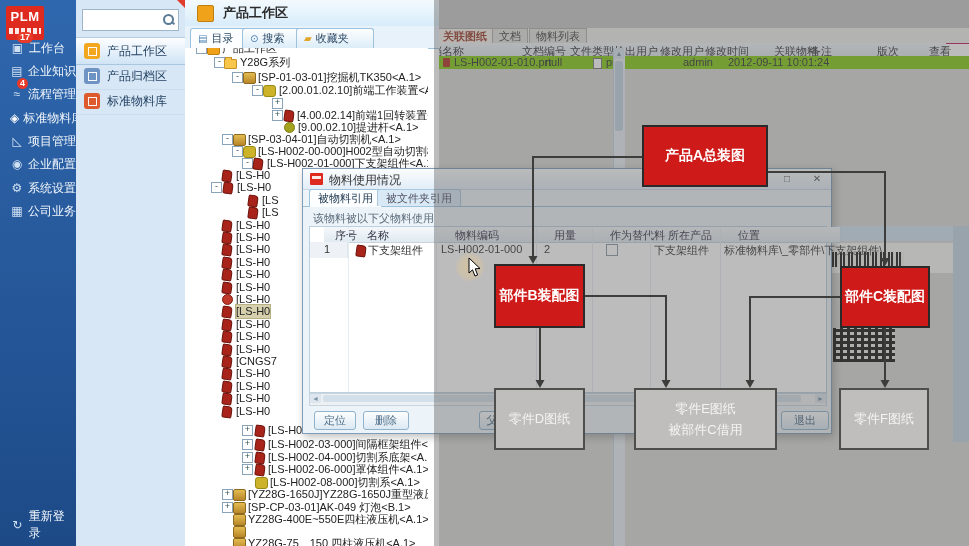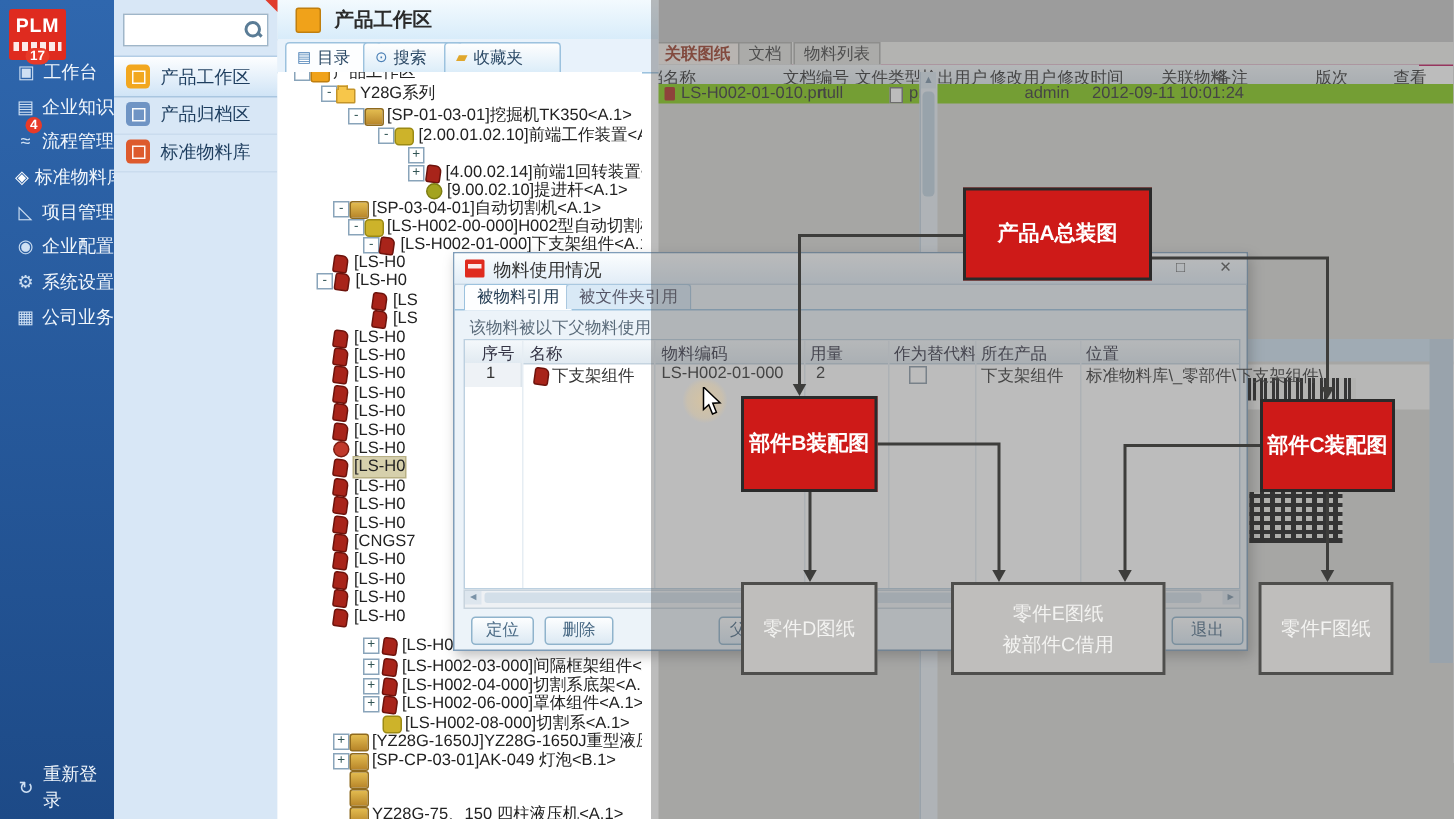--- a/index.html
+++ b/index.html
@@ -80,21 +80,21 @@
   #modal .tbar{position:absolute;left:0;top:0;width:100%;height:20px;background:linear-gradient(180deg,#fbfdfe,#e2edf7);border-bottom:1px solid #c8d8e6;}
   #modal .mico{position:absolute;left:7px;top:4px;width:13px;height:12px;background:#df2b1f;border-radius:1px;}
   #modal .mico:after{content:"";position:absolute;left:2px;top:3px;width:9px;height:3px;background:rgba(255,255,255,.9);}
   #modal .mtitle{position:absolute;left:26px;top:3px;font-size:12px;color:#333;}
   .winbtn{position:absolute;top:3px;width:16px;height:13px;text-align:center;font-size:10px;line-height:13px;color:#555;cursor:pointer;}
   #modal .tabs{position:absolute;left:0;top:20px;width:100%;height:17px;border-bottom:1px solid #9cc2de;}
   .dtab{position:absolute;top:0;height:16px;line-height:16px;padding:0 8px;font-size:11px;border:1px solid #aac8e0;border-bottom:none;border-radius:3px 3px 0 0;background:#d9e9f6;color:#556;cursor:pointer;}
   .dtab.on{background:#fdfeff;color:#223b52;border-color:#9cc2de;height:17px;}
   #modal .note{position:absolute;left:10px;top:42px;font-size:11px;color:#5a6b7a;}
   #mtable{position:absolute;left:6px;top:57px;width:516px;height:165px;background:#fff;border:1px solid #bcd0e0;}
-  #mthead{position:absolute;left:0;top:0;width:100%;height:15px;background:linear-gradient(180deg,#f4f8fb,#e1eaf1);border-bottom:1px solid #c5d4e0;}
+  #mthead{position:absolute;left:14px;top:0;width:100%;height:15px;background:linear-gradient(180deg,#f4f8fb,#e1eaf1);border-bottom:1px solid #c5d4e0;}
   .dcol{position:absolute;top:1px;font-size:11px;color:#334;white-space:nowrap;}
   .dsep{position:absolute;top:0;width:1px;height:100%;background:#e6edf3;}
   #mrow{position:absolute;left:0;top:15px;width:100%;height:16px;}
   .dcell{position:absolute;top:1px;font-size:11px;color:#333;white-space:nowrap;}
   #mrow .numcell{position:absolute;left:0;top:0;width:37px;height:16px;background:#eef2f6;border-right:1px solid #dde5ec;}
   .dchk{position:absolute;width:10px;height:10px;border:1px solid #8a9aa8;background:#fff;}
   #mhscroll{position:absolute;left:6px;top:224px;width:516px;height:11px;background:#eef1f4;border:1px solid #c8d4de;}
   #mhscroll .ar{position:absolute;top:0;width:11px;height:9px;background:#dde6ee;color:#7a93a8;font-size:7px;line-height:9px;text-align:center;}
   #mhscroll .thumb{position:absolute;left:13px;top:1px;width:478px;height:7px;background:#d3dfe9;border-radius:2px;}
   .mbtn{position:absolute;height:17px;background:linear-gradient(180deg,#fdfeff,#dce9f3);border:1px solid #8fb3cc;border-radius:3px;font-size:11px;color:#4a6a85;text-align:center;line-height:16px;cursor:pointer;}
@@ -392,20 +392,21 @@
           <span class="tico excv" style="left: 48px; top: 1px;"></span>
           <span class="tlabel" style="left: 63px;">[YZ28G-1650J]YZ28G-1650J重型液压机&lt;B.1&gt;</span>
         </div>
         <div class="texp" style="left: 37px; top: 454px;">+</div>
         <div class="tnode" style="left: 0px; top: 453px; width: 243px;">
           <span class="tico excv" style="left: 48px; top: 1px;"></span>
           <span class="tlabel" style="left: 63px;">[SP-CP-03-01]AK-049 灯泡&lt;B.1&gt;</span>
         </div>
         <div class="tnode" style="left: 0px; top: 465px; width: 243px;">
           <span class="tico excv" style="left: 48px; top: 1px;"></span>
+          <span class="tlabel" style="left: 63px;">YZ28G-400E~550E四柱液压机&lt;A.1&gt;</span>
         </div>
         <div class="tnode" style="left: 0px; top: 477px; width: 243px;">
           <span class="tico excv" style="left: 48px; top: 1px;"></span>
         </div>
         <div class="tnode" style="left: 0px; top: 489px; width: 243px;">
           <span class="tico excv" style="left: 48px; top: 1px;"></span>
           <span class="tlabel" style="left: 63px;">YZ28G-75、150 四柱液压机&lt;A.1&gt;</span>
         </div>
       </div>
     <div class="abs" id="tree-scroll">

